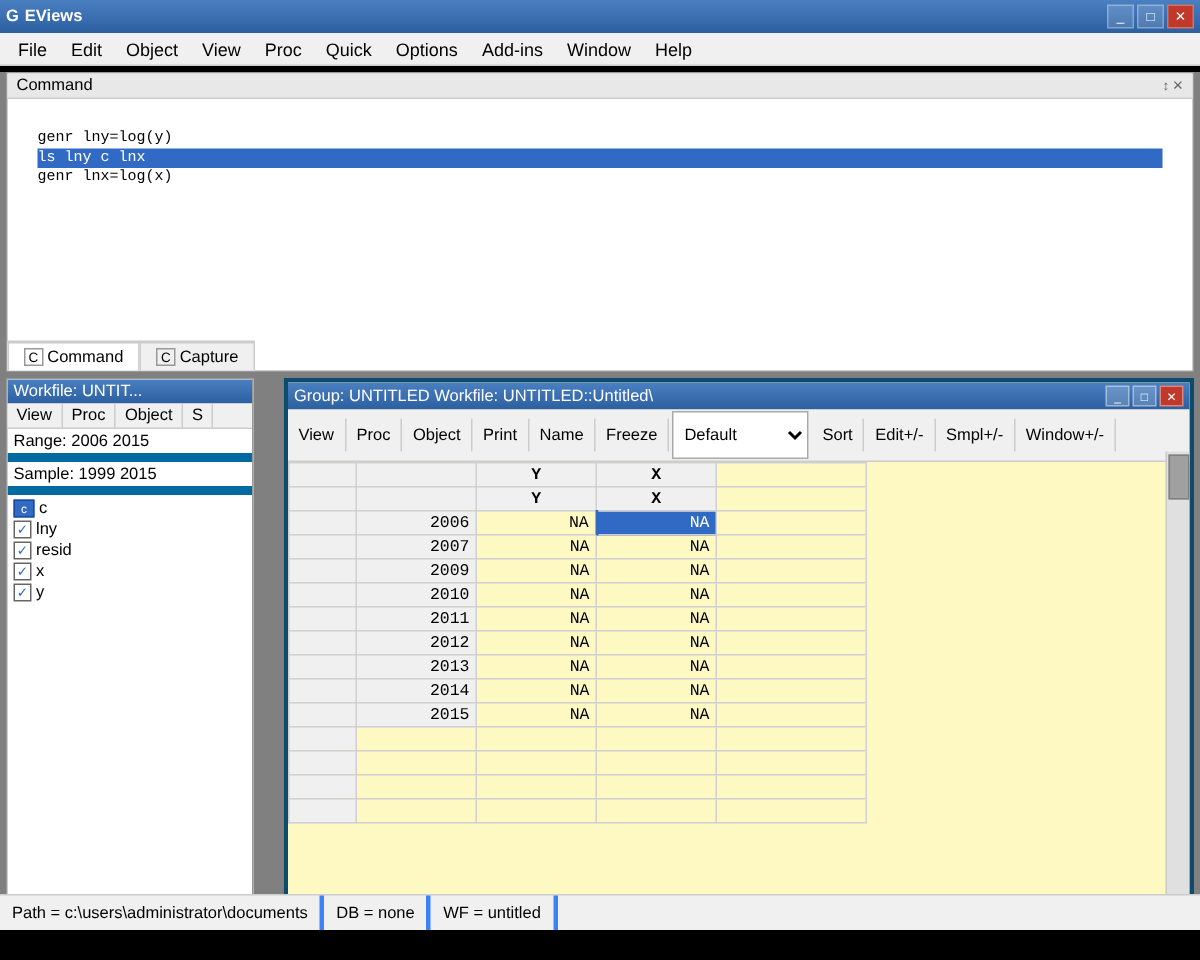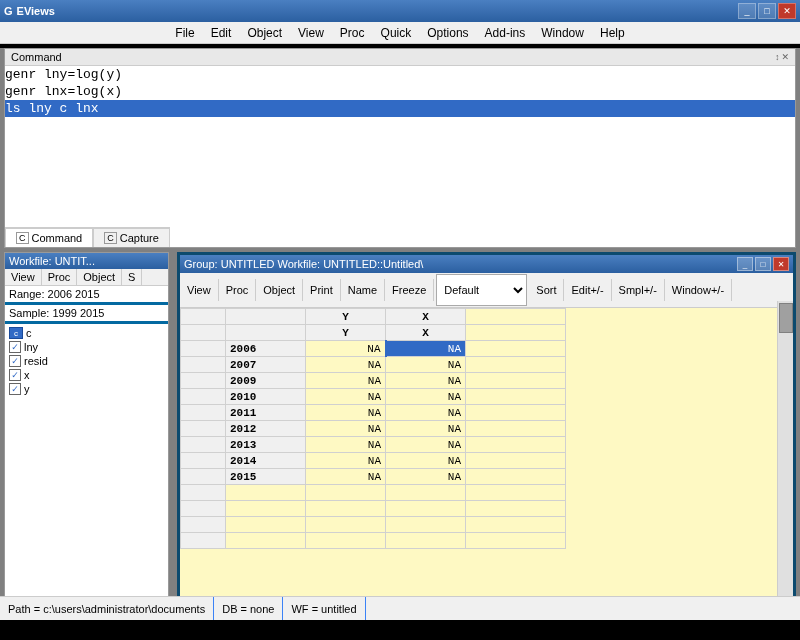--- a/index.html
+++ b/index.html
@@ -27,21 +27,20 @@
     .title-btn.close { background: #c0392b; }
 
     
     .menu-bar {
       background: #f0f0f0;
       border-bottom: 1px solid #ccc;
       height: 22px;
       display: flex;
       align-items: center;
       padding: 0 4px;
-      justify-content: center;
     }
     .menu-item {
       padding: 2px 8px;
       cursor: pointer;
       font-size: 12px;
     }
 
     
     .main-content {
       background: #808080;
@@ -63,23 +62,23 @@
       padding: 2px 6px;
       font-size: 11px;
       display: flex;
       justify-content: space-between;
       align-items: center;
     }
     .command-panel-title-btns { display: flex; gap: 2px; }
     .cp-btn { font-size: 9px; cursor: pointer; color: #666; }
 
     .command-content {
-      padding: 0;
+      padding: 20px;
       font-family: 'Courier New', monospace;
-      font-size: 13px;
+      font-size: 10px;
       height: calc(200px - 22px - 32px);
     }
     .command-line { padding: 1px 0; }
     .command-line.selected { background: #316ac5; color: white; }
 
     .command-tabs {
       display: flex;
       position: absolute;
       bottom: 0;
       left: 0;
@@ -93,21 +92,21 @@
       background: #f0f0f0;
       font-size: 11px;
       cursor: pointer;
     }
     .cmd-tab.active { background: white; }
 
     
     .panels-row {
       display: flex;
       margin: 0 4px;
-      gap: 8px;
+      gap: 20px;
       height: calc(640px - 22px - 22px - 24px - 204px - 8px);
     }
 
     
     .workfile-panel {
       background: white;
       border: 1px solid #999;
       width: 165px;
       min-width: 165px;
       overflow: hidden;
@@ -125,21 +124,21 @@
     }
     .wf-btn {
       padding: 2px 6px;
       font-size: 11px;
       cursor: pointer;
       border-right: 1px solid #ccc;
     }
     .wf-info {
       padding: 2px 4px;
       font-size: 11px;
-      border-bottom: 3px solid #0369a1;
+      border-bottom: 6px solid #0369a1;
     }
     .wf-items { padding: 2px; }
     .wf-item {
       display: flex; align-items: center; gap: 3px;
       padding: 1px 2px;
       font-size: 11px;
       cursor: pointer;
     }
     .wf-icon {
       width: 14px; height: 12px;
@@ -223,23 +222,23 @@
     }
     .data-table th, .data-table td {
       border: 1px solid #d0d0d0;
       text-align: right;
       padding: 1px 4px;
       min-width: 80px;
       height: 16px;
     }
     .data-table .row-header {
       background: #f0f0f0;
-      text-align: left;
+      text-align: right;
       min-width: 45px;
-      font-weight: bold;
+      font-weight: normal;
     }
     .data-table .col-header-row th {
       background: #f0f0f0;
       text-align: center;
     }
     .data-table .empty-row td { height: 16px; }
 
     
     .status-bar {
       background: #f0f0f0;
@@ -248,21 +247,21 @@
       display: flex;
       align-items: center;
       position: absolute;
       bottom: 0;
       left: 0;
       right: 0;
     }
     .status-item {
       padding: 4px 8px;
       font-size: 11px;
-      border-right: 1px solid #3b82f6;
+      border-right: 3px solid #3b82f6;
       height: 100%;
       display: flex; align-items: center;
     }
   </style>
 </head>
 <body>
 
 <div class="title-bar">
   <div class="title-bar-left">
     <span style="font-size:11px; font-weight:bold;">G</span>
@@ -293,22 +292,22 @@
   <div class="command-panel">
     <div class="command-panel-title">
       <span>Command</span>
       <div class="command-panel-title-btns">
         <span class="cp-btn">↕</span>
         <span class="cp-btn">✕</span>
       </div>
     </div>
     <div class="command-content">
       <div class="command-line">genr lny=log(y)</div>
+      <div class="command-line selected">ls lny c lnx</div>
       <div class="command-line">genr lnx=log(x)</div>
-      <div class="command-line selected">ls lny c lnx</div>
     </div>
     <div class="command-tabs">
       <div class="cmd-tab active">
         <span style="font-size:9px; border:1px solid #999; padding:0 2px;">C</span>
         <span>Command</span>
       </div>
       <div class="cmd-tab">
         <span style="font-size:9px; border:1px solid #999; padding:0 2px;">C</span>
         <span>Capture</span>
       </div>

